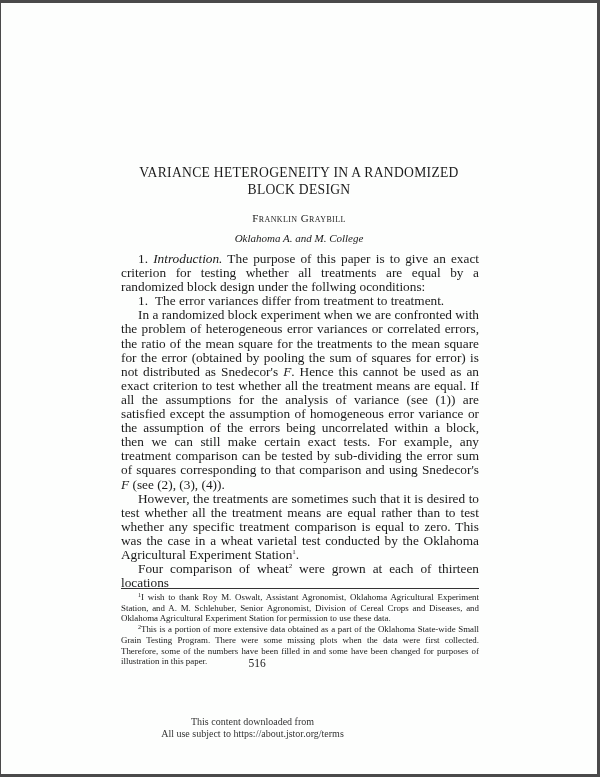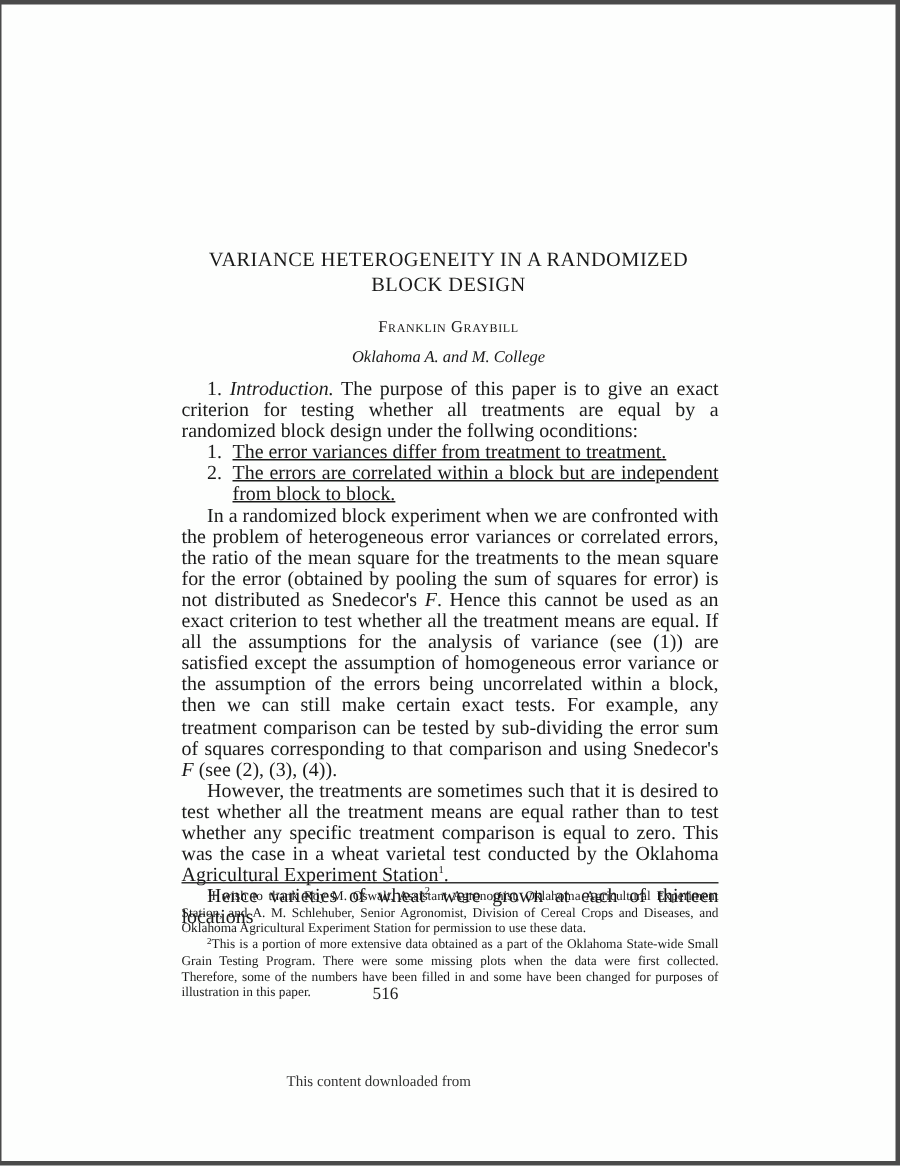--- a/index.html
+++ b/index.html
@@ -24,21 +24,21 @@
   }
   .affil {
     position:absolute; left:0; width:596px; top:229px; text-align:center;
     font-size:11px; font-style:italic;
   }
   .body {
     position:absolute; left:120px; width:358px; top:249px;
     font-size:13.3px; line-height:14.1px; text-align:justify;
   }
   .body p { margin:0; text-indent:17px; }
-  .body .li { margin:0; padding-left:17px; text-indent:-17px; margin-left:17px;text-decoration:underline; }
+  .body .li { margin:0; padding-left:17px; text-indent:-17px; margin-left:17px; }
   .body .li .num { display:inline-block; width:17px; text-indent:0; }
   .body em { }
   .rule {
     position:absolute; left:120px; width:358px; top:585px; border-top:1px solid #333;
   }
   .notes {
     position:absolute; left:120px; width:358px; top:589px;
     font-size:8.9px; line-height:10.7px; text-align:justify;
   }
   .notes p { margin:0; text-indent:17px; }
@@ -57,31 +57,31 @@
 
 <div class="page">
   <div class="title title-2">BLOCK DESIGN</div>
   <div class="title title-1">VARIANCE HETEROGENEITY IN A RANDOMIZED</div>
   <div class="author">Franklin Graybill</div>
   <div class="affil">Oklahoma A. and M. College</div>
 
   <div class="body">
     <p><span>1.</span> <em>Introduction.</em><span> The purpose of this paper is to give an exact criterion for testing whether all treatments are equal by a randomized block design under the follwing oconditions:</span></p>
     <div class="li"><span class="num">1.</span><span>The error variances differ from treatment to treatment.</span></div>
-    <div class="li"><span class="num">2.</span><span>The errors are correlated within a block but are independent from block to block.</span></div>
     <p><span>In a randomized block experiment when we are confronted with the problem of heterogeneous error variances or correlated errors, the ratio of the mean square for the treatments to the mean square for the error (obtained by pooling the sum of squares for error) is not distributed as Snedecor's </span><em>F</em><span>.  Hence this cannot be used as an exact criterion to test whether all the treatment means are equal.  If all the assumptions for the analysis of variance (see (1)) are satisfied except the assumption of homogeneous error variance or the assumption of the errors being uncorrelated within a block, then we can still make certain exact tests.  For example, any treatment comparison can be tested by sub-dividing the error sum of squares corresponding to that comparison and using Snedecor's </span><em>F</em><span> (see (2), (3), (4)).</span></p>
     <p><span>However, the treatments are sometimes such that it is desired to test whether all the treatment means are equal rather than to test whether any specific treatment comparison is equal to zero.  This was the case in a wheat varietal test conducted by the Oklahoma Agricultural Experiment Station</span><sup>1</sup><span>.</span></p>
-    <p><span>Hence varieties of wheat</span><sup>2</sup><span> were grown at each of thirteen locations</span></p>
+    <p><span>Four comparison of wheat</span><sup>2</sup><span> were grown at each of thirteen locations</span></p>
   </div>
 
   <div class="rule"></div>
 
   <div class="notes">
     <p><sup>1</sup><span>I wish to thank Roy M. Oswalt, Assistant Agronomist, Oklahoma Agricultural Experiment Station, and A. M. Schlehuber, Senior Agronomist, Division of Cereal Crops and Diseases, and Oklahoma Agricultural Experiment Station for permission to use these data.</span></p>
     <p><sup>2</sup><span>This is a portion of more extensive data obtained as a part of the Oklahoma State-wide Small Grain Testing Program.  There were some missing plots when the data were first collected.  Therefore, some of the numbers have been filled in and some have been changed for purposes of illustration in this paper.</span></p>
   </div>
 
   <div class="pagenum">516</div>
 
   <div class="jstor">
     <div>This content downloaded from</div>
+    <div>All use subject to https://about.jstor.org/terms</div>
   </div>
 </div>
 
 </body></html>

